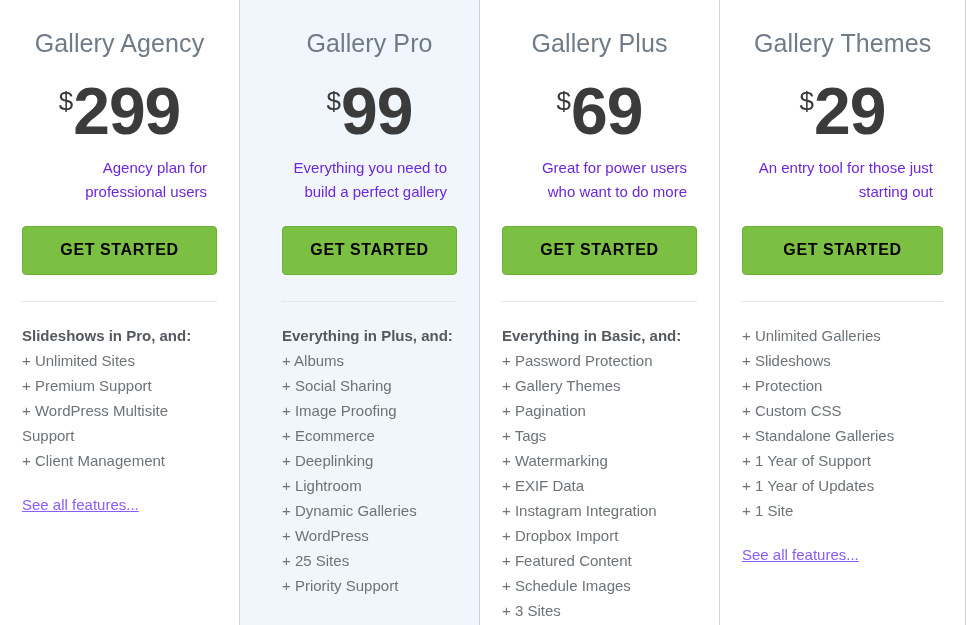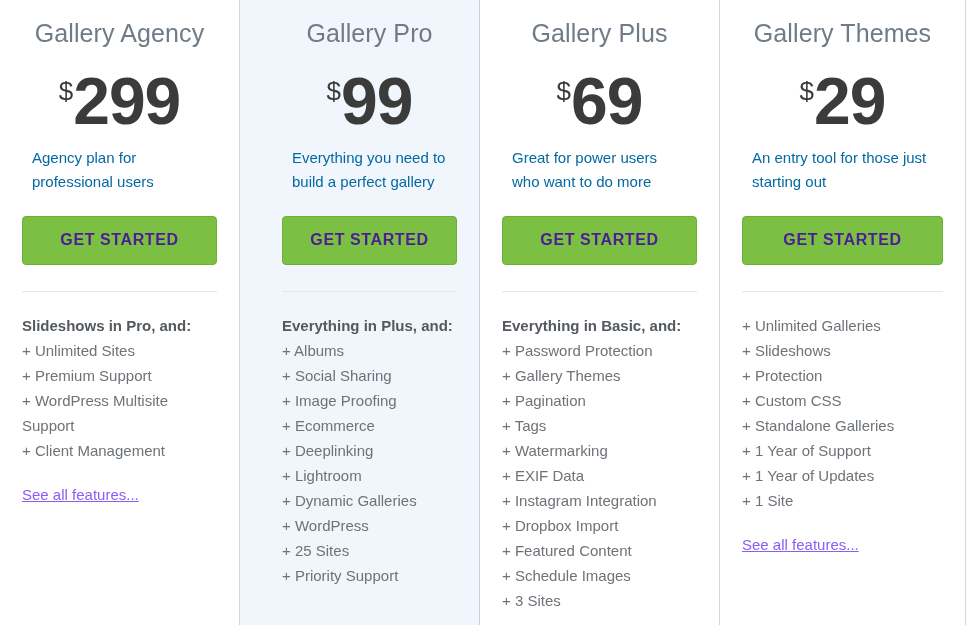--- a/index.html
+++ b/index.html
@@ -41,21 +41,21 @@
   .plan-column:last-child {
     width: 246px;
     flex: 0 0 246px;
   }
 
   .plan-inner {
     padding: 0 22px;
   }
 
   .plan-title {
-    margin: 2px;
+    margin: 12px;
     padding-top: 14px;
     text-align: center;
     font-size: 25px;
     font-weight: 400;
     color: #6f7b87;
     letter-spacing: 0.1px;
     line-height: 34px;
     white-space: nowrap;
   }
 
@@ -75,41 +75,41 @@
     top: 10px;
     letter-spacing: 0;
   }
   .amount {
     font-size: 66px;
     font-weight: 700;
     letter-spacing: -1px;
   }
 
   .plan-desc {
-    text-align: left;
+    text-align: right;
     font-size: 15px;
     line-height: 24px;
-    color: #0369a1;
+    color: #6d28d9;
     margin-top: 6px;
     padding: 0 10px;
   }
 
   .cta-wrap {
     text-align: center;
     margin-top: 22px;
   }
   .cta-button {
     display: block;
     width: 100%;
     box-sizing: border-box;
     padding: 13px 0 14px;
     background: #7bc043;
     border: 1px solid #6cae39;
     border-radius: 4px;
-    color: #4c1d95;
+    color: #000000;
     font-size: 16px;
     font-weight: 700;
     letter-spacing: 0.6px;
     font-family: "Liberation Sans", sans-serif;
     cursor: pointer;
     text-align: center;
     line-height: 20px;
   }
 
   .divider {

